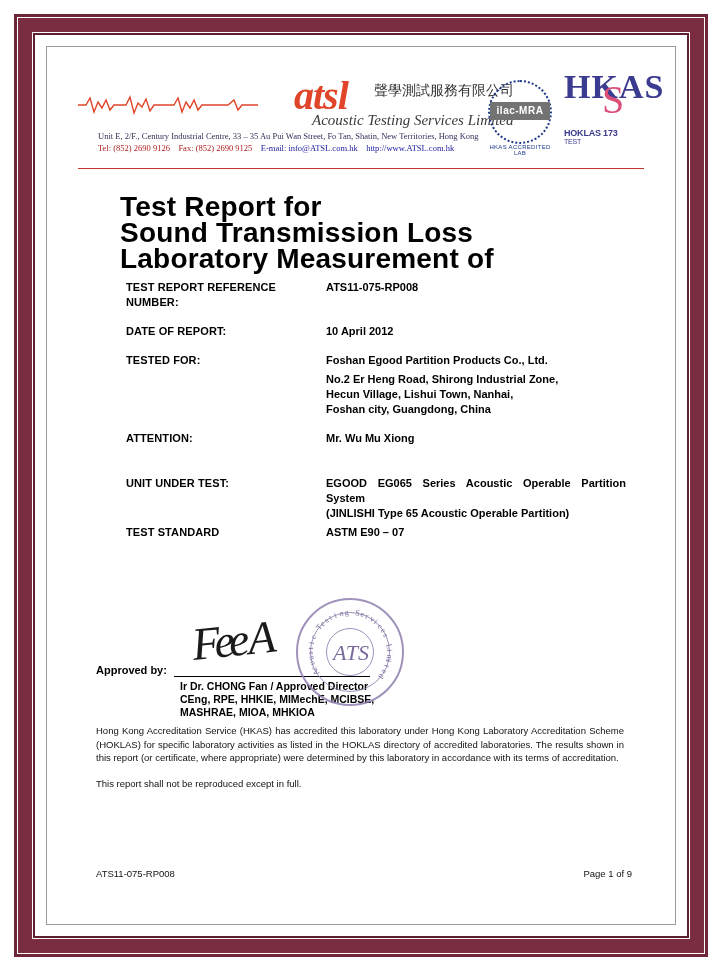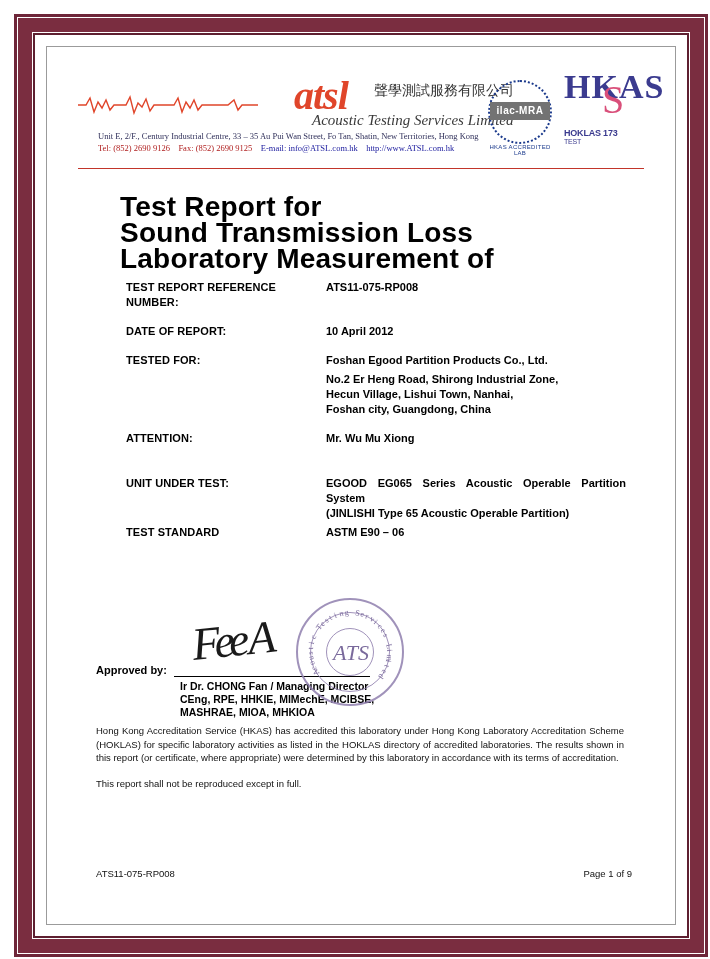--- a/index.html
+++ b/index.html
@@ -456,31 +456,31 @@
           <tr class="gap">
             <td class="label">ATTENTION:</td>
             <td class="value">Mr. Wu Mu Xiong</td>
           </tr>
           <tr class="tight">
             <td class="label">UNIT UNDER TEST:</td>
             <td class="value justify">EGOOD EG065 Series Acoustic Operable Partition System<br>(JINLISHI Type 65 Acoustic Operable Partition)</td>
           </tr>
           <tr>
             <td class="label">TEST STANDARD</td>
-            <td class="value">ASTM E90 – 06</td>
+            <td class="value">ASTM E90 – 07</td>
           </tr>
         </tbody>
     </table>
 
     <div class="sig-area">
       <div class="approved-label">Approved by:</div>
       <div class="sig-line"></div>
       <div class="signature">Fee A</div>
       <div class="sig-name">
-        <div>Ir Dr. CHONG Fan / Managing Director</div>
+        <div>Ir Dr. CHONG Fan / Approved Director</div>
         <div>CEng, RPE, HHKIE, MIMechE, MCIBSE,</div>
         <div>MASHRAE, MIOA, MHKIOA</div>
       </div>
 
       <div class="stamp">
         <div class="stamp-ring"></div>
         <div class="stamp-ring inner"></div>
         <div class="stamp-ring core"></div>
         <div class="stamp-text" id="stamp-text">
             <span style="transform: rotate(-125deg) translate(0px, -44px);">A</span>

